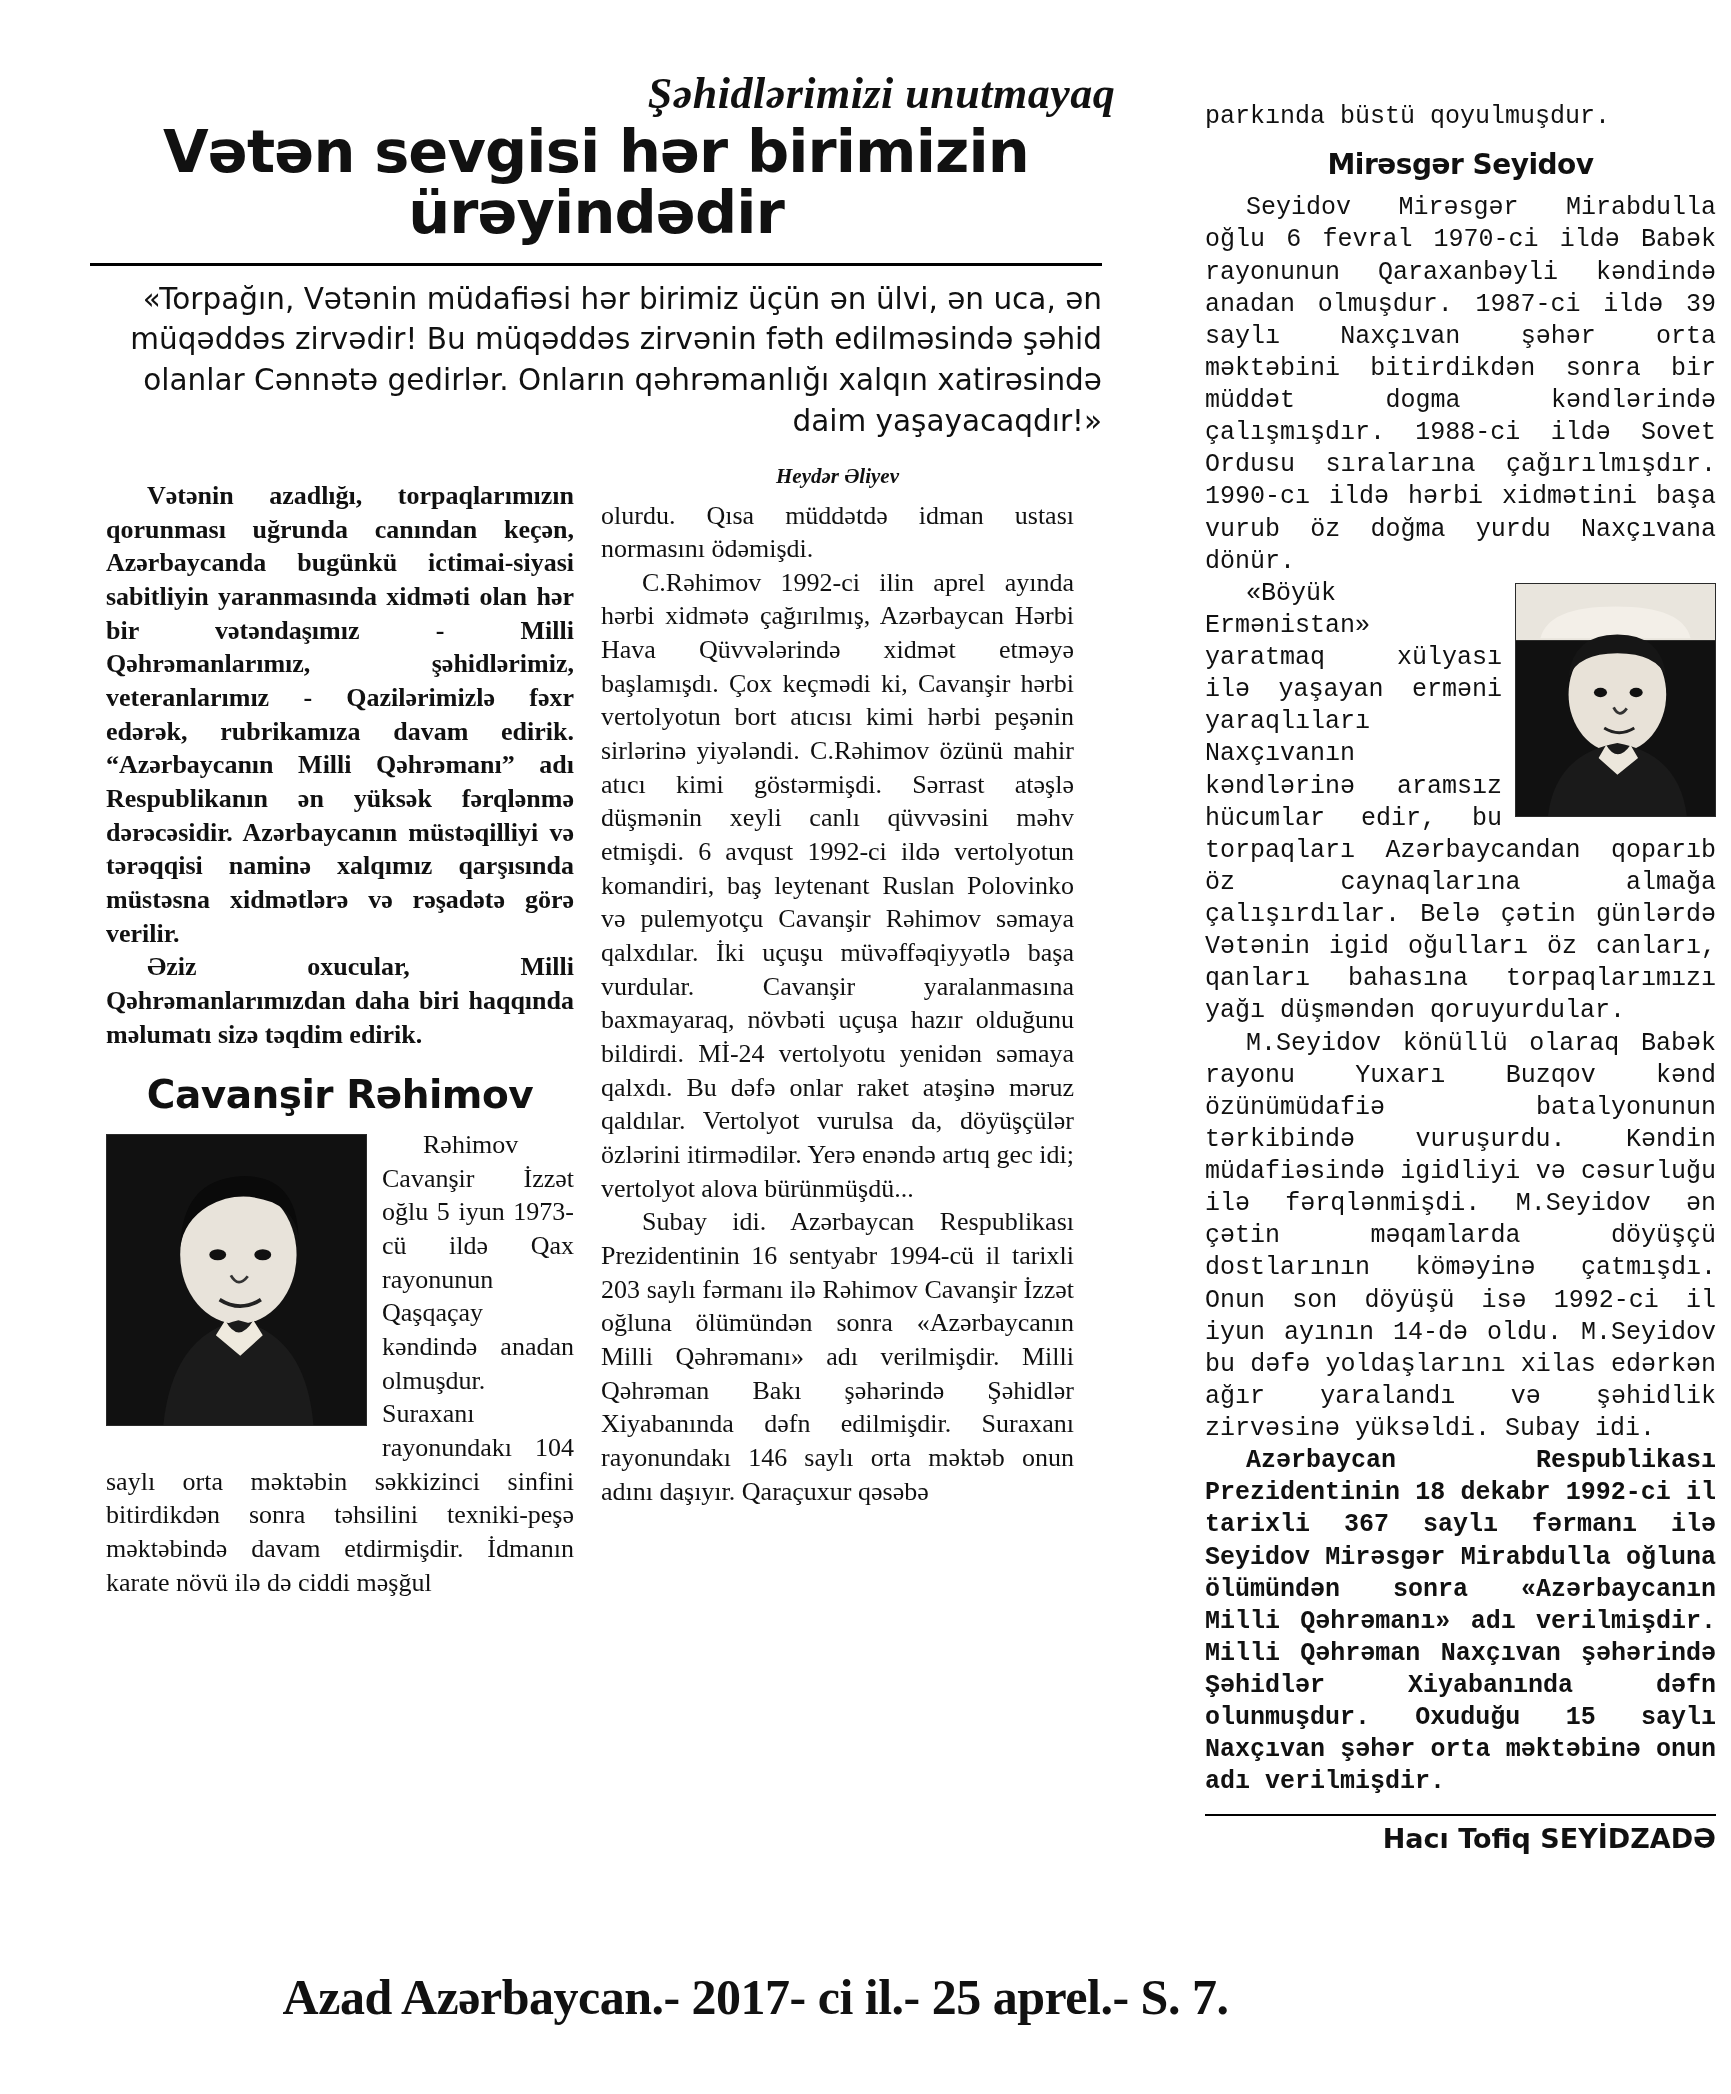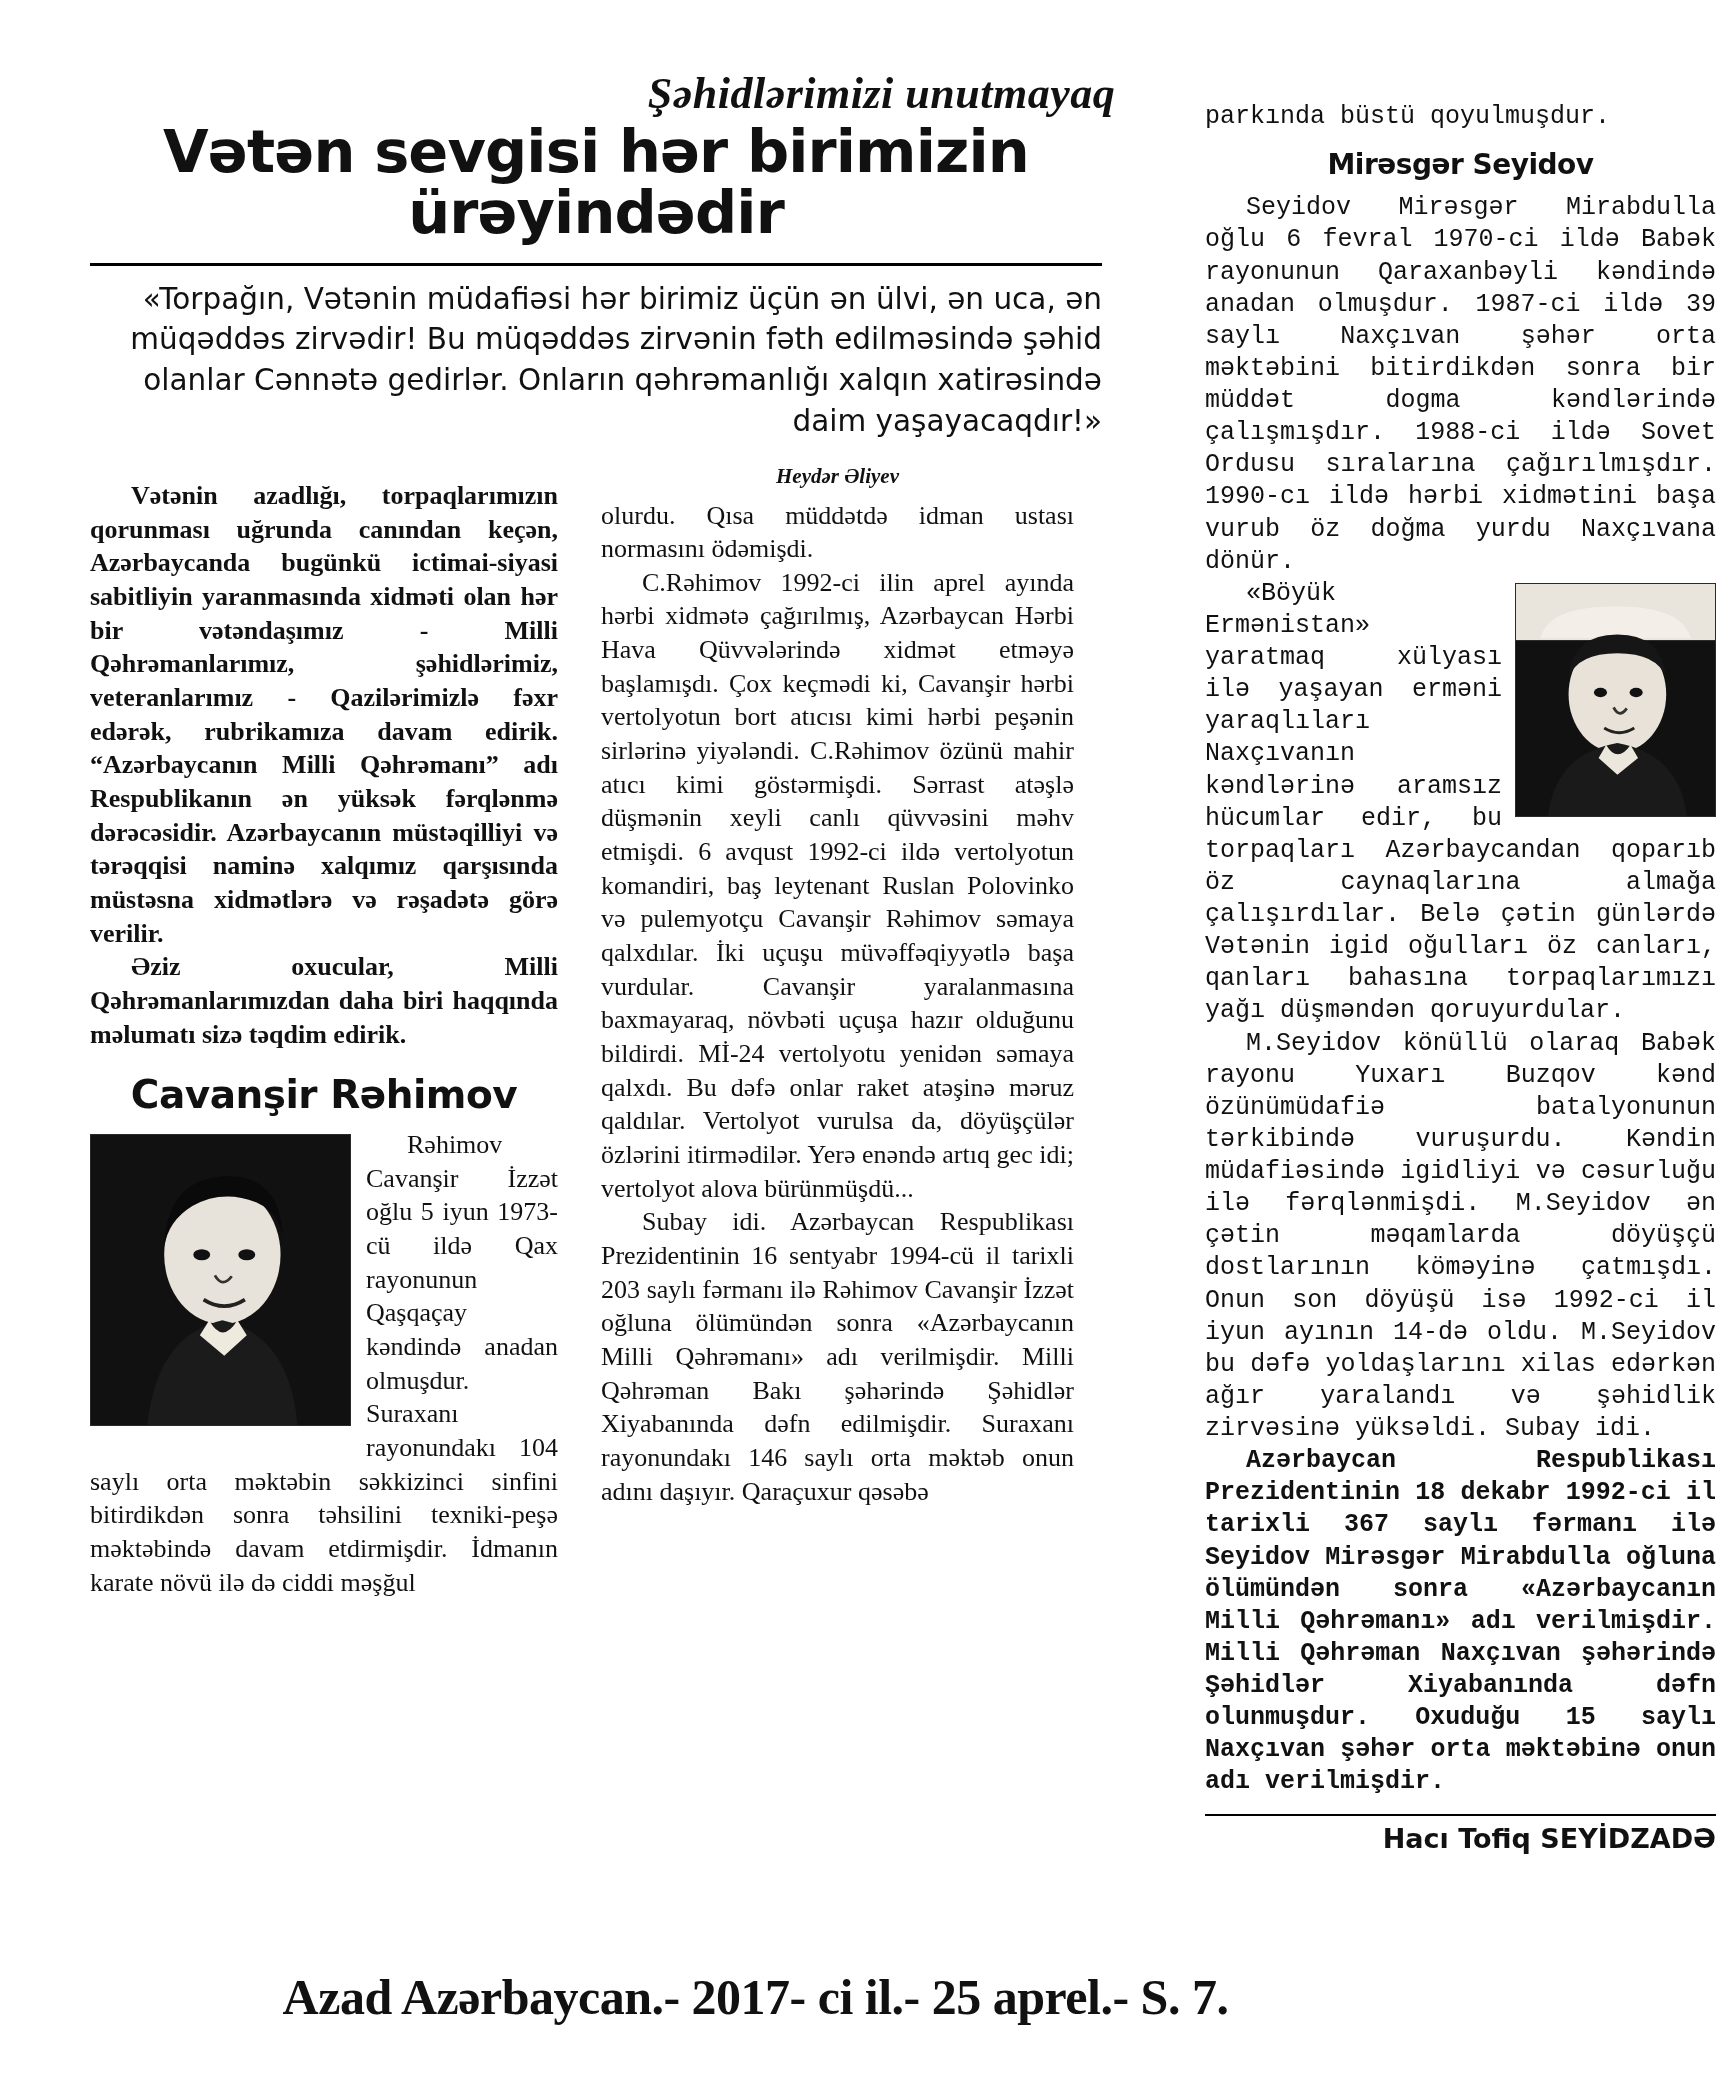--- a/index.html
+++ b/index.html
@@ -86,21 +86,21 @@
   }
   
   .body-cols {
     position: relative;
     margin-top: 5.6px;
   }
   .col {
     position: absolute;
     top: 0;
   }
-  .col-1 { left: 0; width: 468px; }
+  .col-1 { left: 16px; width: 468px; }
   .col-2 { left: 511px; width: 473px; }
 
   p.t {
     margin: 0 0 0 0;
     text-indent: 41px;
     font-size: 26px;
     line-height: 1.295;
     text-align: justify;
     font-family: "Liberation Serif", serif;
   }

